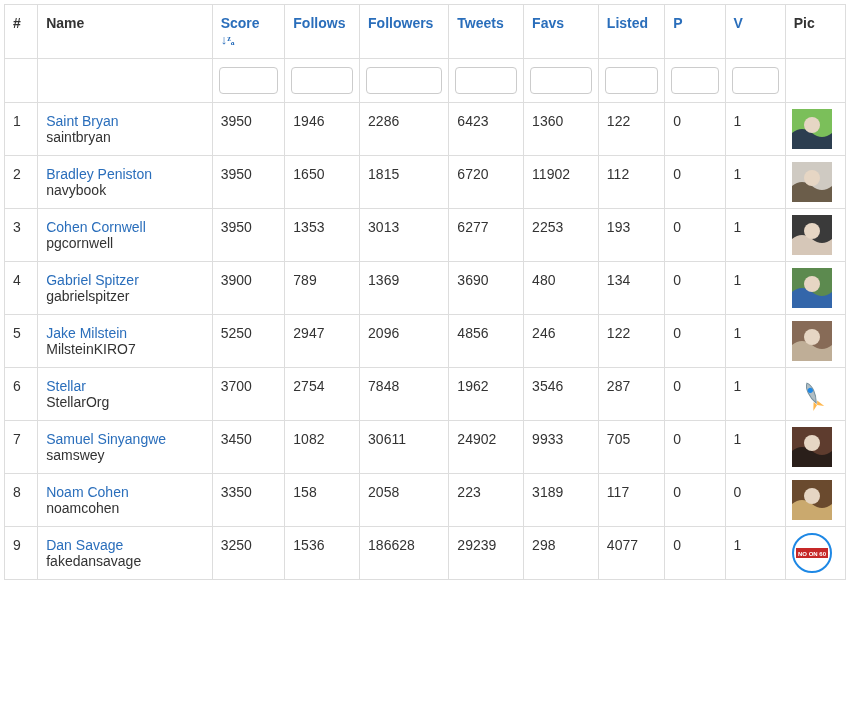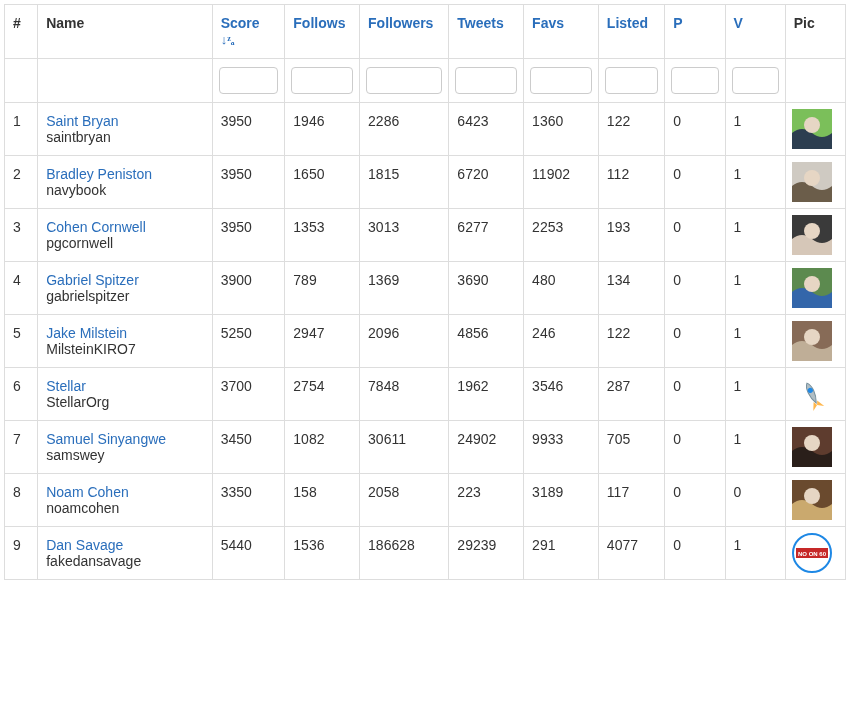--- a/index.html
+++ b/index.html
@@ -278,25 +278,25 @@
           <svg class="avatar" viewBox="0 0 40 40">
             <rect width="40" height="40" fill="#6a4a2e"></rect>
             <path d="M0 40 L0 24 Q10 16 20 24 T40 24 L40 40 Z" fill="#caa96e"></path>
             <circle cx="20" cy="16" r="8" fill="#e6d6c4"></circle>
           </svg>
         </td>
       </tr>
       <tr>
         <td class="num">9</td>
         <td><a class="name-link">Dan Savage</a><div class="handle">fakedansavage</div></td>
-        <td class="num">5440</td>
+        <td class="num">3250</td>
         <td class="num">1536</td>
         <td class="num">186628</td>
         <td class="num">29239</td>
-        <td class="num">291</td>
+        <td class="num">298</td>
         <td class="num">4077</td>
         <td class="num">0</td>
         <td class="num">1</td>
         <td style="padding: 6px;">
           <svg class="avatar" viewBox="0 0 40 40">
             <circle cx="20" cy="20" r="19" fill="#fff" stroke="#1e88e5" stroke-width="2"></circle>
             <rect x="4" y="15" width="32" height="10" fill="#c62828"></rect>
             <text x="20" y="23" font-size="6" font-weight="700" fill="#fff" text-anchor="middle">NO ON 60</text>
           </svg>
         </td>

